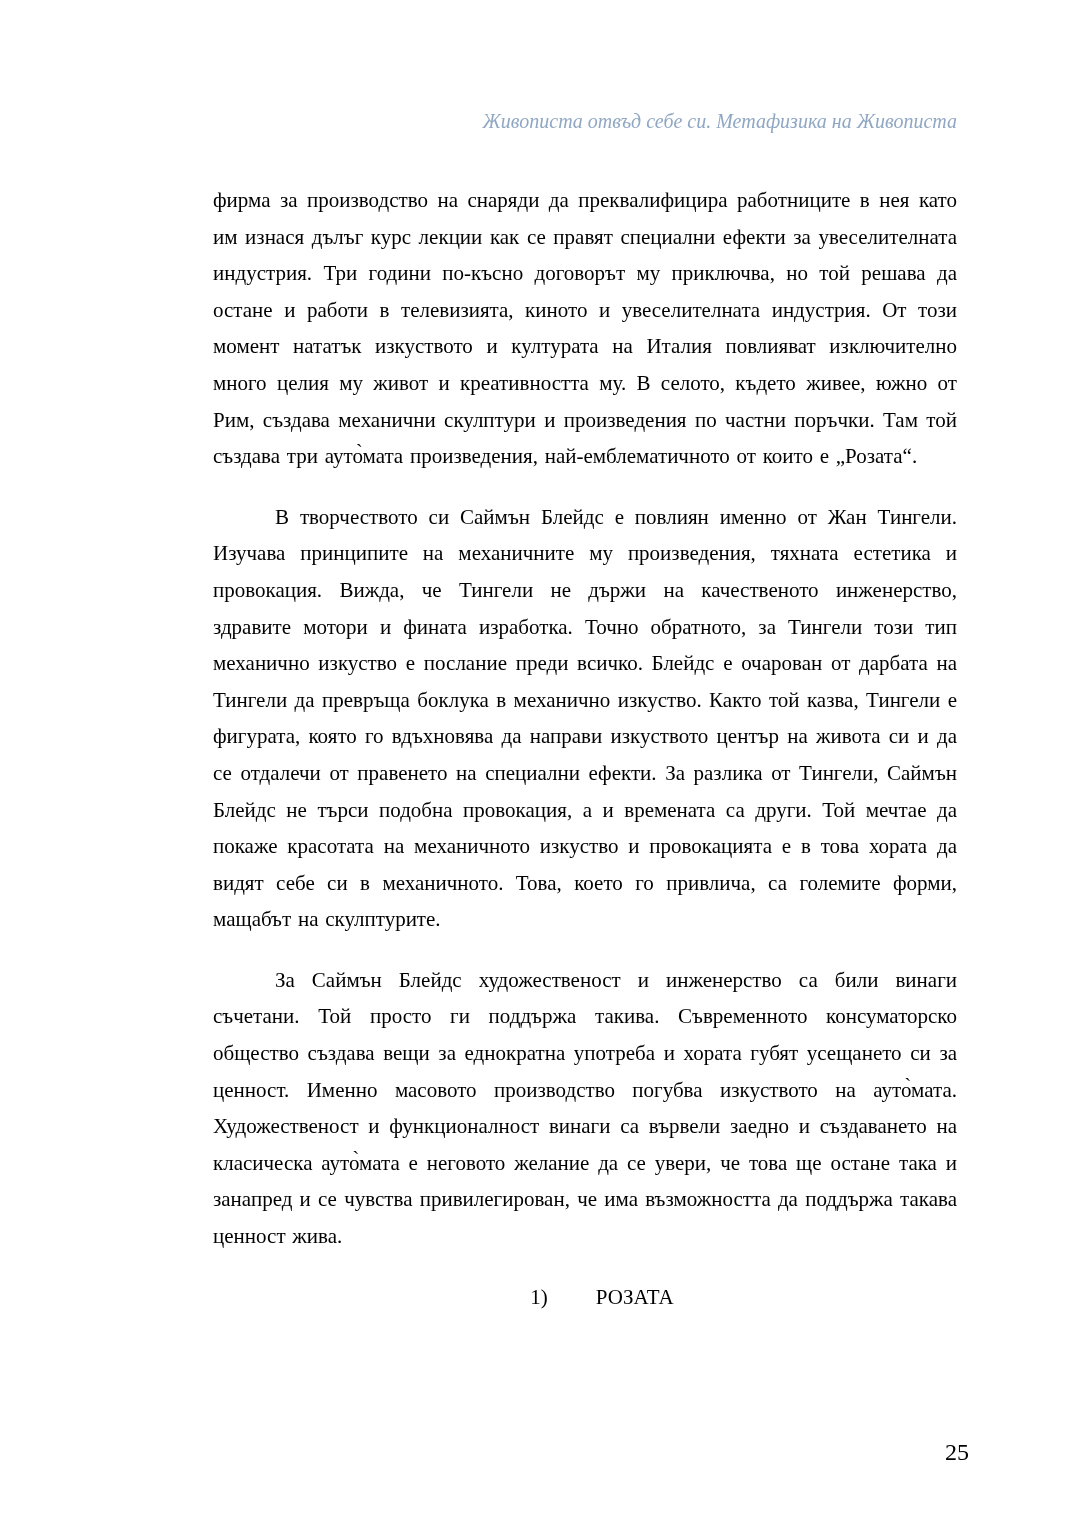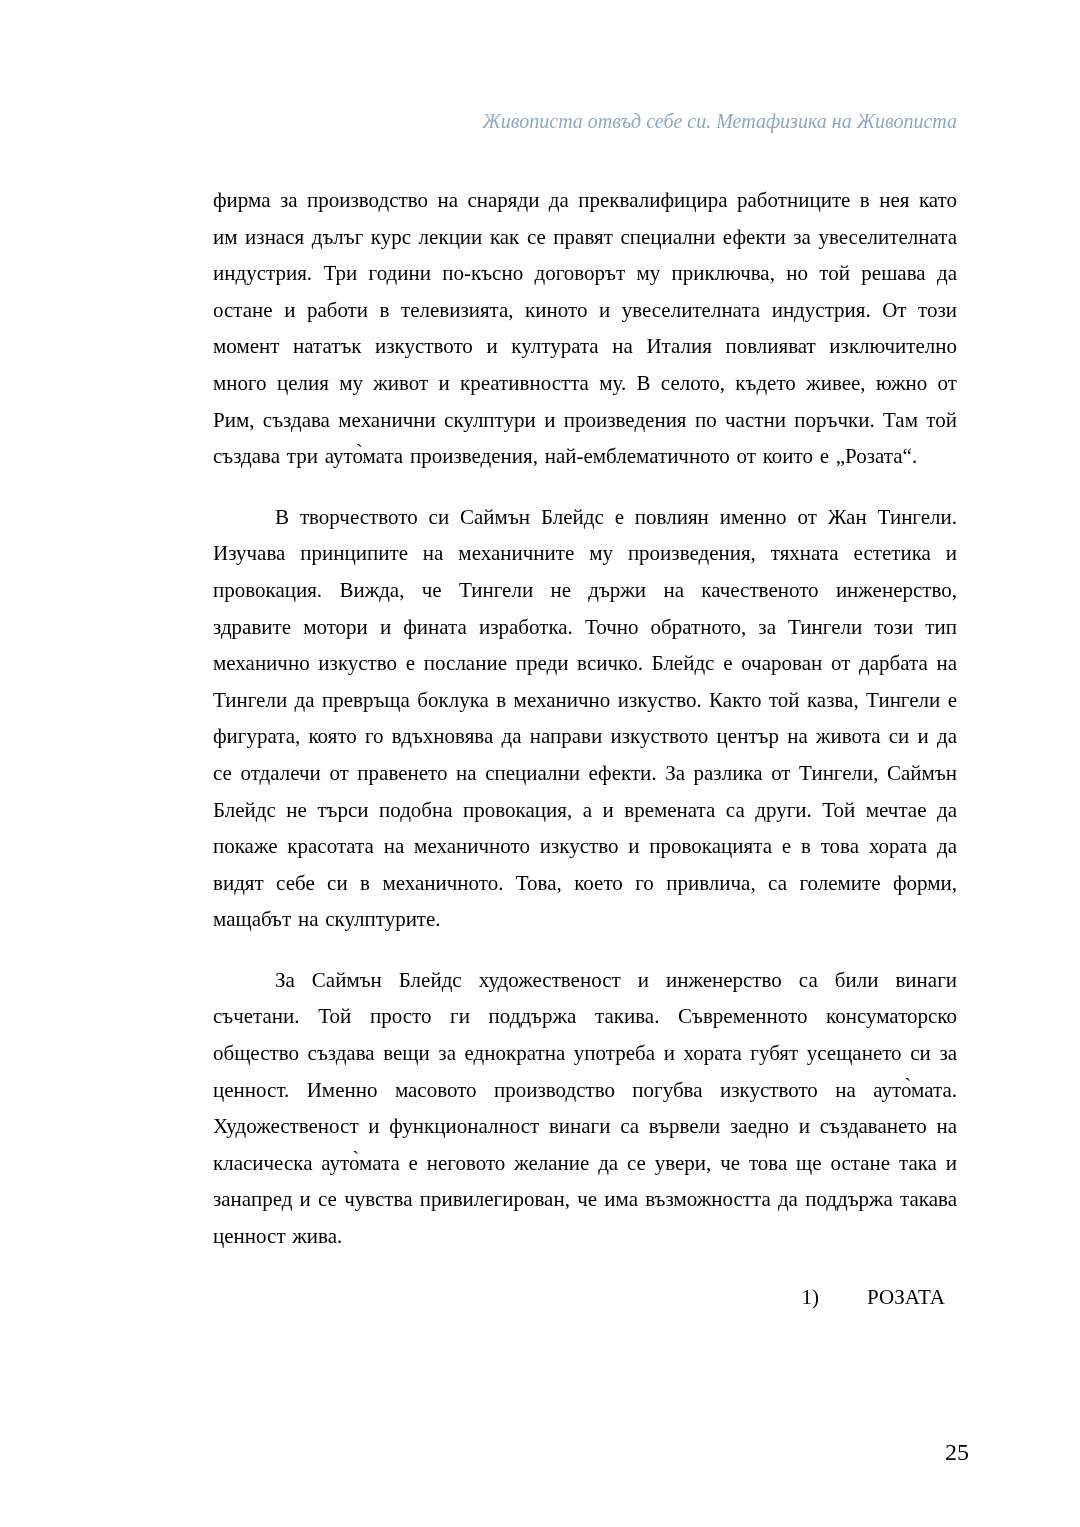--- a/index.html
+++ b/index.html
@@ -32,21 +32,21 @@
     font-size: 21px;
     line-height: 36.6px;
   }
   .para {
     text-align: justify;
     word-spacing: 1.5px;
   }
   .para.indent { text-indent: 62px; }
   .list-line {
     text-indent: 34px;
-    text-align: right;
+    text-align: center;
   }
   .list-gap { display: inline-block; width: 12px; }
   .page-number {
     position: absolute;
     top: 1403px;
     right: 123px;
     font-size: 24px;
     text-align: left;
   }
 </style>

